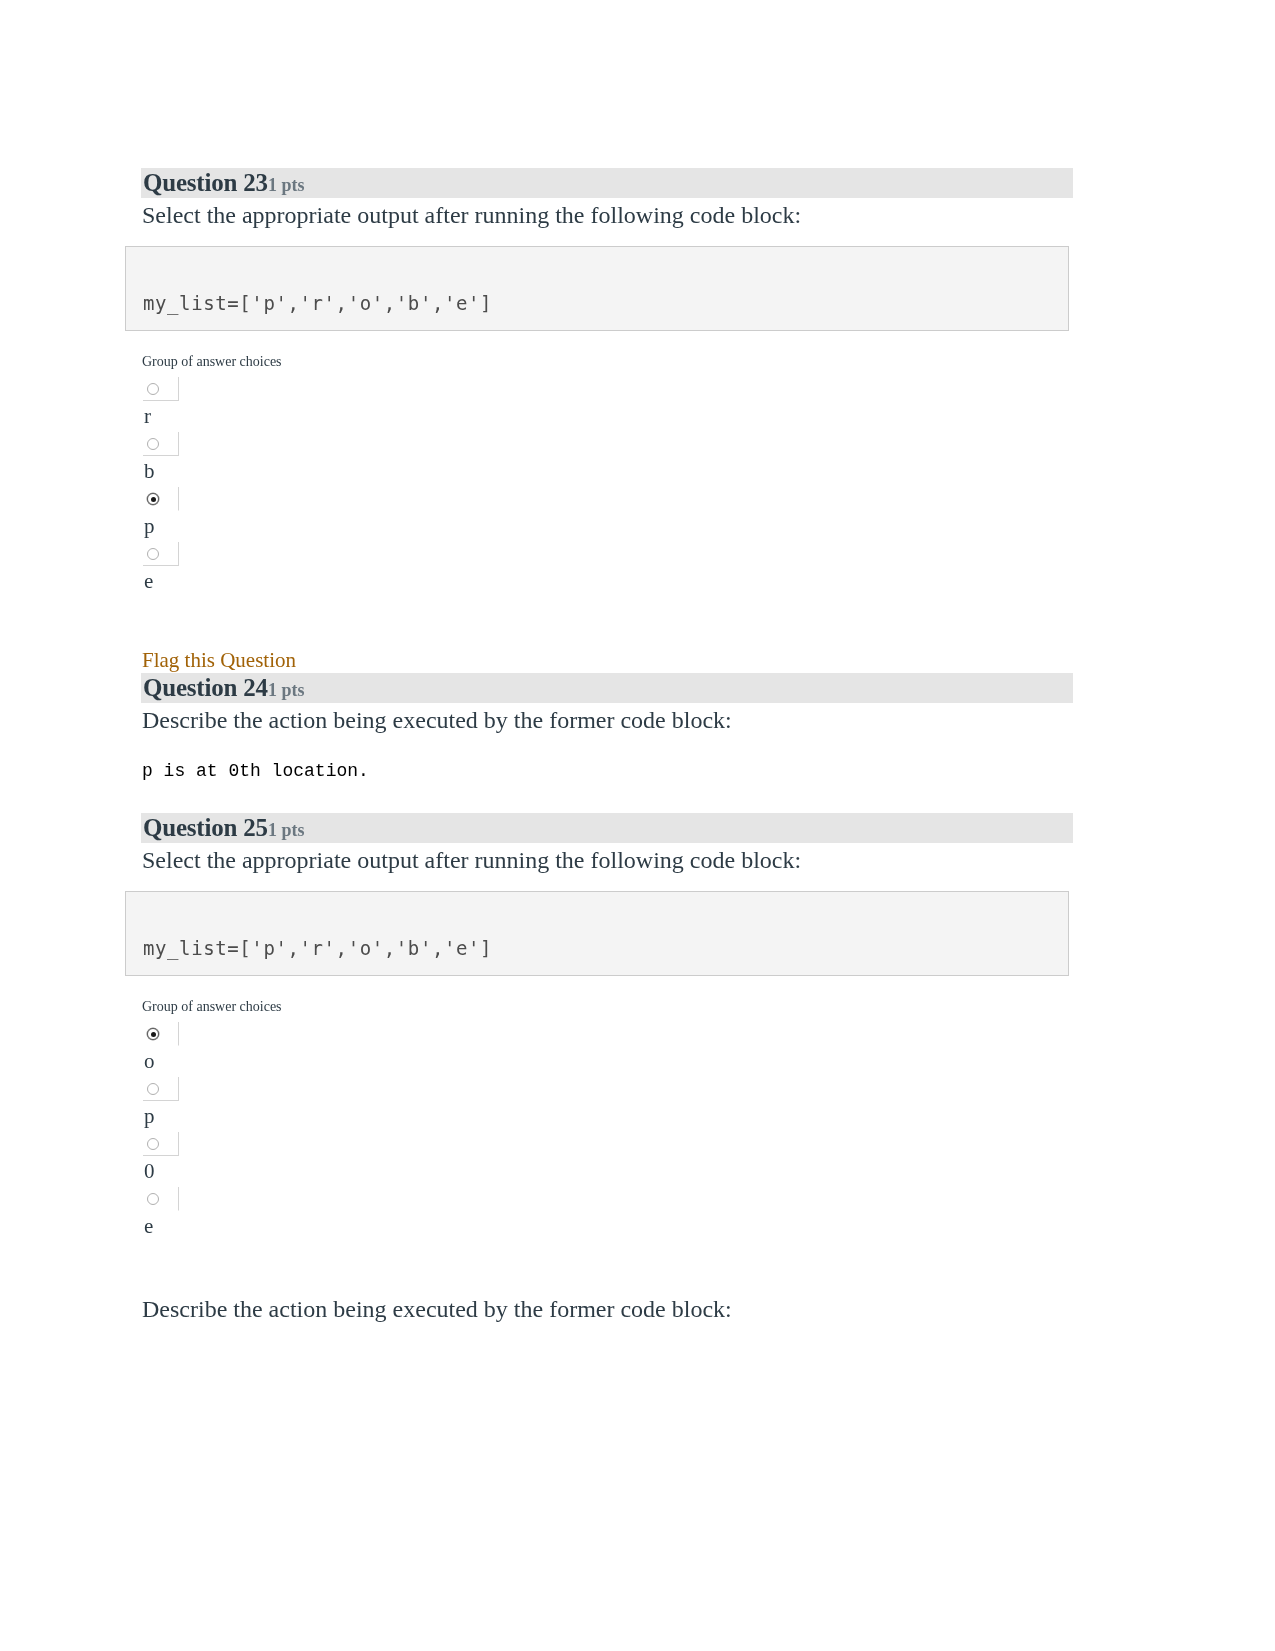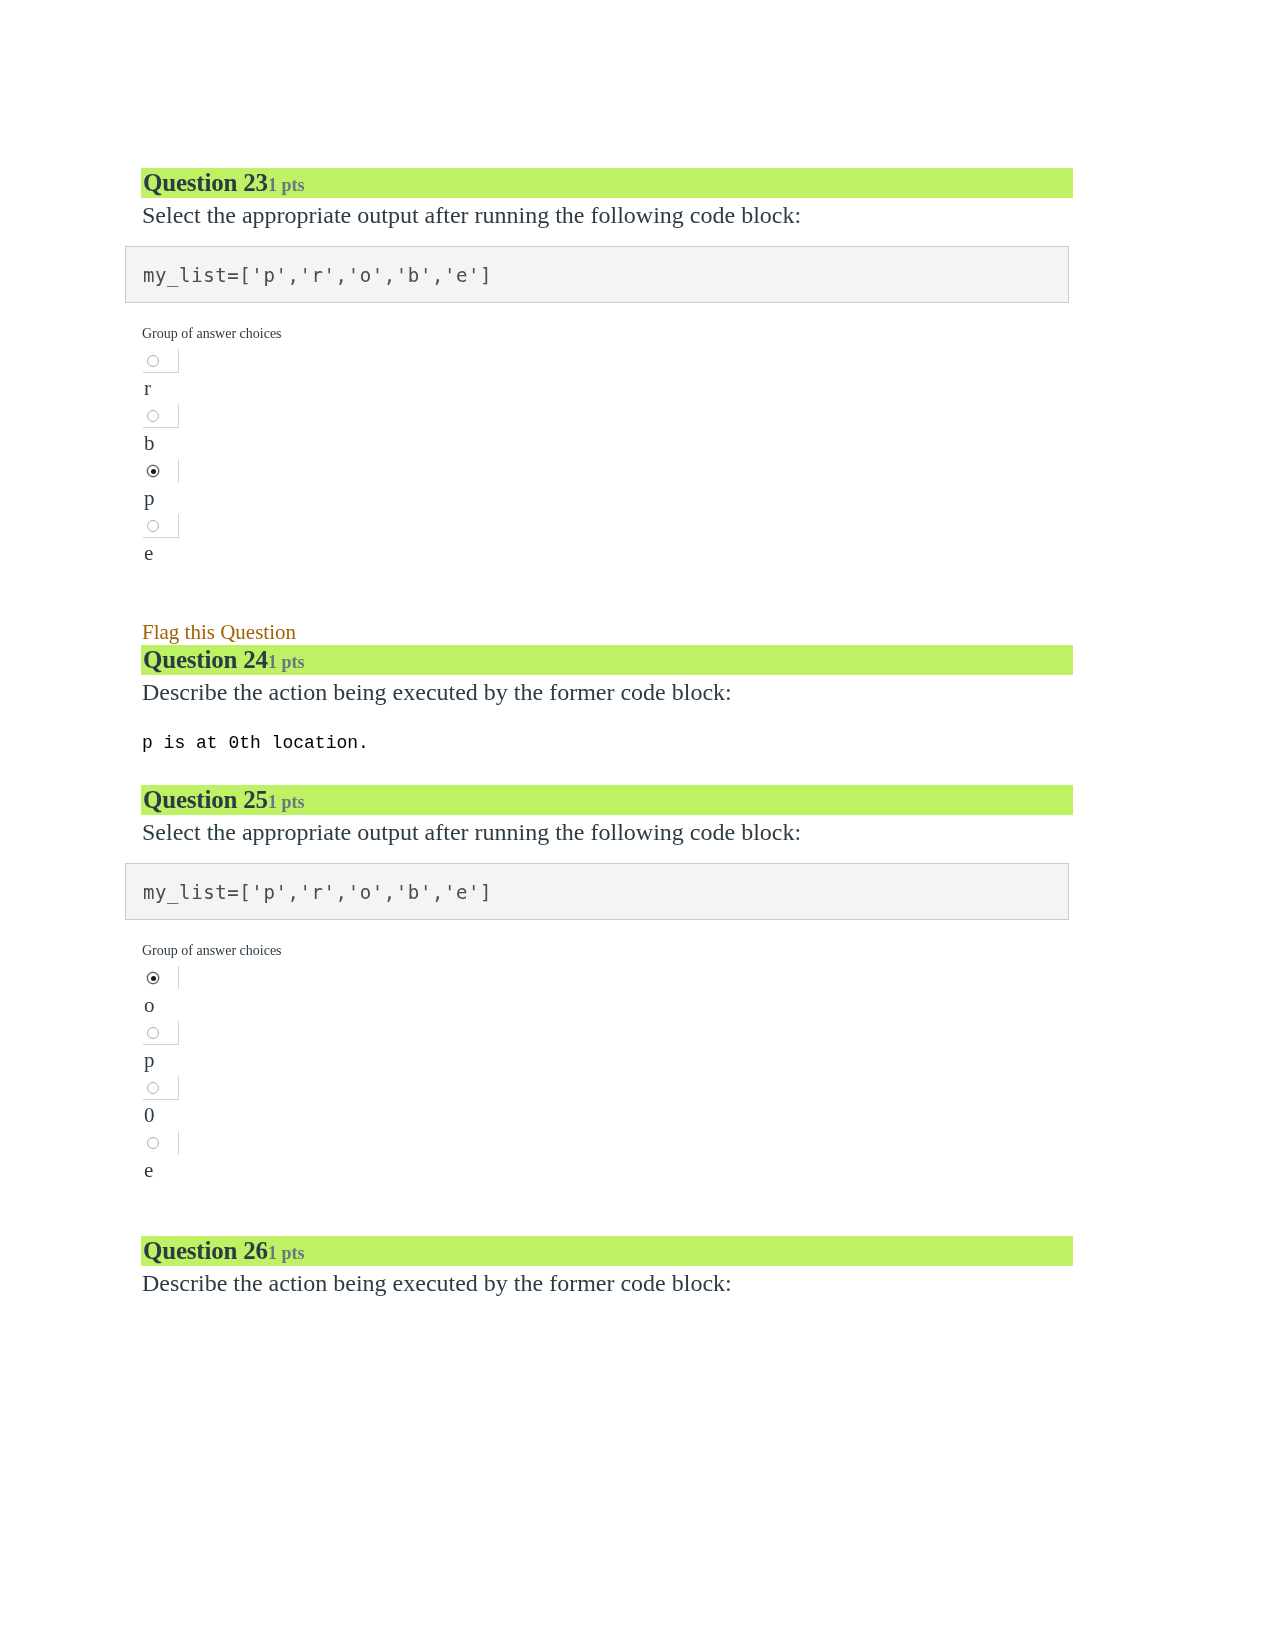--- a/index.html
+++ b/index.html
@@ -22,21 +22,21 @@
   }
   .content {
     position: absolute;
     left: 141px;
     top: 168px;
     width: 932px;
   }
 
   
   .q-header {
-    background: #bef264;
+    background: #e5e5e5;
     height: 30px;
     line-height: 30px;
     padding: 0 4px 0 2px;
     display: block;
     white-space: nowrap;
   }
   .q-title {
     font-family: "Liberation Serif", serif;
     font-weight: bold;
     font-size: 25px;
@@ -70,20 +70,21 @@
     box-sizing: border-box;
   }
   .code-line {
     font-family: "DejaVu Sans Mono", "Liberation Mono", monospace;
     font-size: 19px;
     line-height: 21px;
     color: #4c4c4c;
     padding: 0 0 0 17px;
     letter-spacing: 0.6px;
     white-space: pre;
+    margin-top: 28px;
   }
   .code-line + .code-line {
     margin-top: 20px;
   }
 
   
   .answers-label {
     font-size: 14px;
     line-height: 26px;
     color: #2d3b45;
@@ -277,20 +278,17 @@
             <span class="radio"></span>
           </span>
           <span class="choice-text">e</span>
         </li>
       </ul>
 
       <div class="spacer-lg"></div>
     </div>
 
     <div>
-      <div class="q-header">
-        <span class="q-title">Question 26</span><span class="q-points">1 pts</span>
-      </div>
       <div class="q-prompt">Describe the action being executed by the former code block:</div>
     </div>
 
   </div>
 </div>
 
 </body></html>

